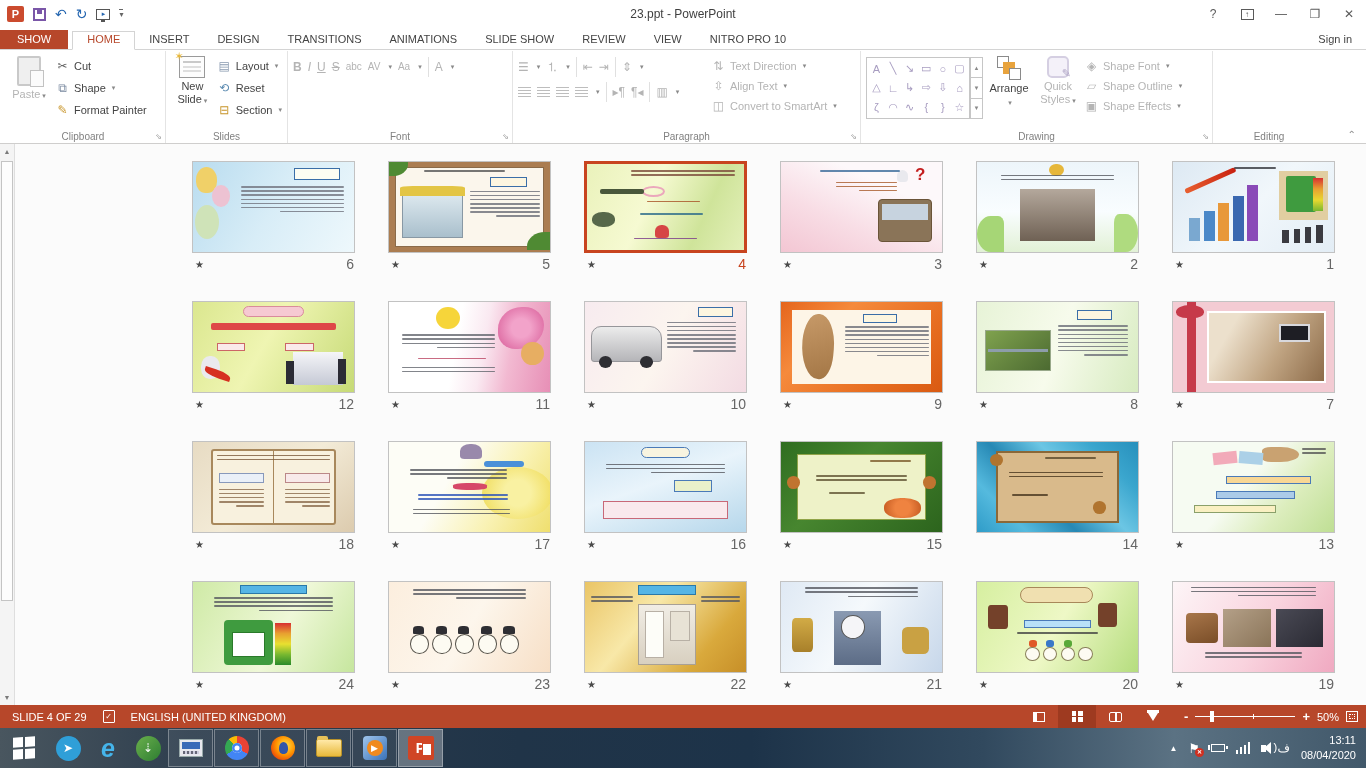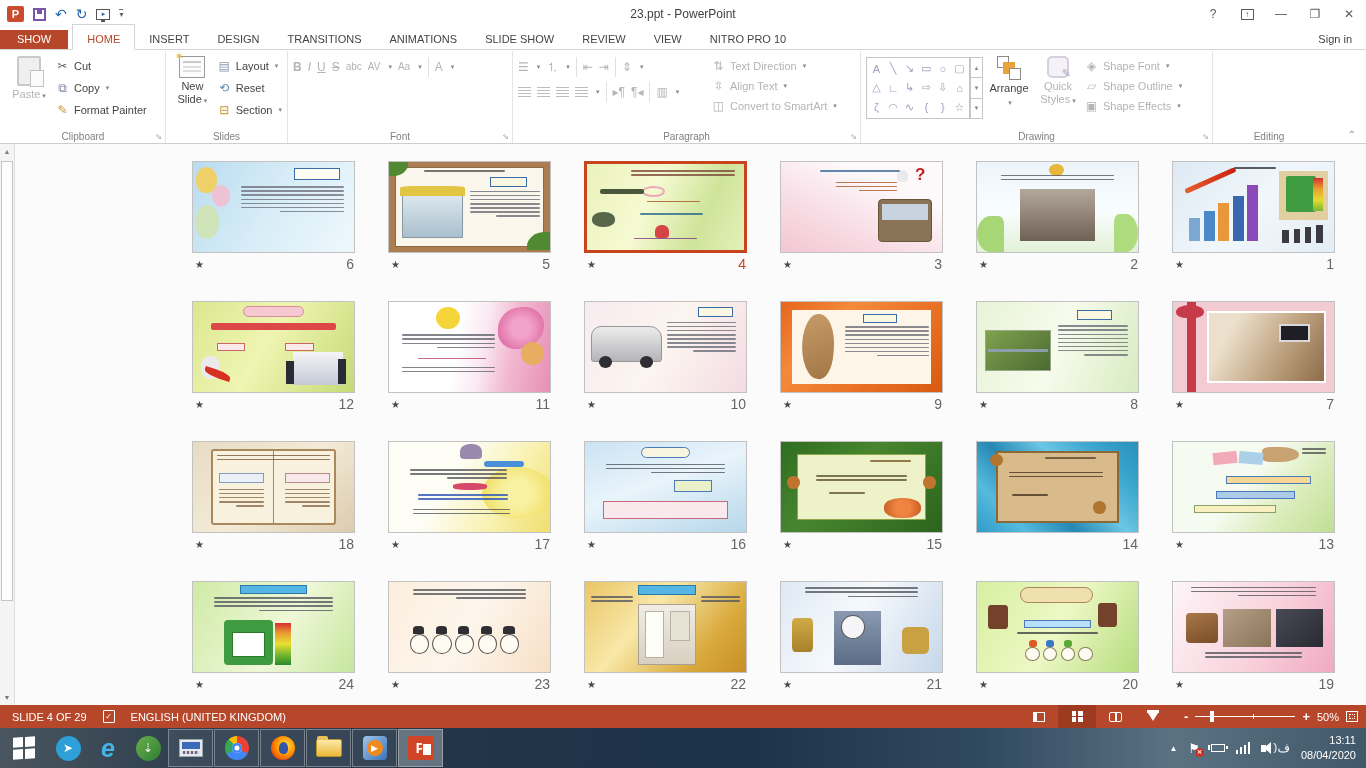--- a/index.html
+++ b/index.html
@@ -22,21 +22,21 @@
   .qmonitor { width:14px; height:11px; border:1.5px solid #555; position:relative; font-size:7px; color:#2566b0; text-align:center; line-height:8px; }
   .qmonitor::after { content:""; position:absolute; left:4px; bottom:-3px; width:4px; height:2px; background:#555; }
   .qmore { font-size:8px; color:#666; border-top:1px solid #666; padding-top:1px; line-height:1; }
   .tbar-title { position:absolute; left:50%; transform:translateX(-50%); font-size:12px; color:#3f3f3f; }
   .winctrls { margin-left:auto; display:flex; align-items:center; height:100%; }
   .winbtn { width:34px; height:100%; display:flex; align-items:center; justify-content:center; color:#5a5a5a; font-size:12px; }
   .ribbonopt-icon { width:13px; height:11px; border:1.5px solid #5a5a5a; font-size:8px; line-height:9px; text-align:center; color:#5a5a5a; }
 
   
   .tabrow { height:22px; display:flex; align-items:flex-end; background:#fff; border-bottom:1px solid #d4d4d4; flex:none; position:relative; }
-  .tab { padding:8px 14px 4px; font-size:11px; color:#444; white-space:nowrap; }
+  .tab { padding:1px 14px 4px; font-size:11px; color:#444; white-space:nowrap; }
   .tab.file { background:#b7472a; color:#fff; padding:3px 17px 4px; margin-right:4px; }
   .tab.active { color:#b7472a; border:1px solid #d4d4d4; border-bottom:1px solid #fff; margin-bottom:-1px; background:#fff; }
   .signin { margin-left:auto; padding:0 14px 4px 0; font-size:11px; color:#444; }
 
   
   .ribbon { height:94px; background:#fff; border-bottom:1px solid #cfcecd; display:flex; padding:1px 0 0 1px; flex:none; position:relative; }
   .rgroup { position:relative; border-right:1px solid #e4e4e4; padding:3px 5px 16px 5px; display:flex; gap:3px; flex:none; }
   .glabel { position:absolute; bottom:1px; left:0; right:0; text-align:center; font-size:10px; color:#818181; }
   .launcher { position:absolute; bottom:2px; right:3px; font-size:8px; color:#9a9a9a; line-height:1; }
   .bigbtn { width:46px; display:flex; flex-direction:column; align-items:center; justify-content:flex-start; padding-top:2px; gap:2px; }
@@ -209,21 +209,21 @@
         <div class="paste-icon"></div>
         <div class="blabel"><span>Paste</span><span class="dd">▾</span></div>
       </div>
       <div class="vcol">
         <div class="smallbtn">
             <span class="gi" style="color:#5a5a5a">✂</span>
             <span>Cut</span>
           </div>
         <div class="smallbtn">
             <span class="gi" style="color:#7a8aa0">⧉</span>
-            <span>Copy</span>
+            <span>Shape</span>
             <span class="dd">▾</span>
           </div>
         <div class="smallbtn">
             <span class="gi" style="color:#c8952a">✎</span>
             <span>Format Painter</span>
           </div>
       </div>
       <div class="glabel">Clipboard</div>
       <div class="launcher">⇘</div>
     </div>

